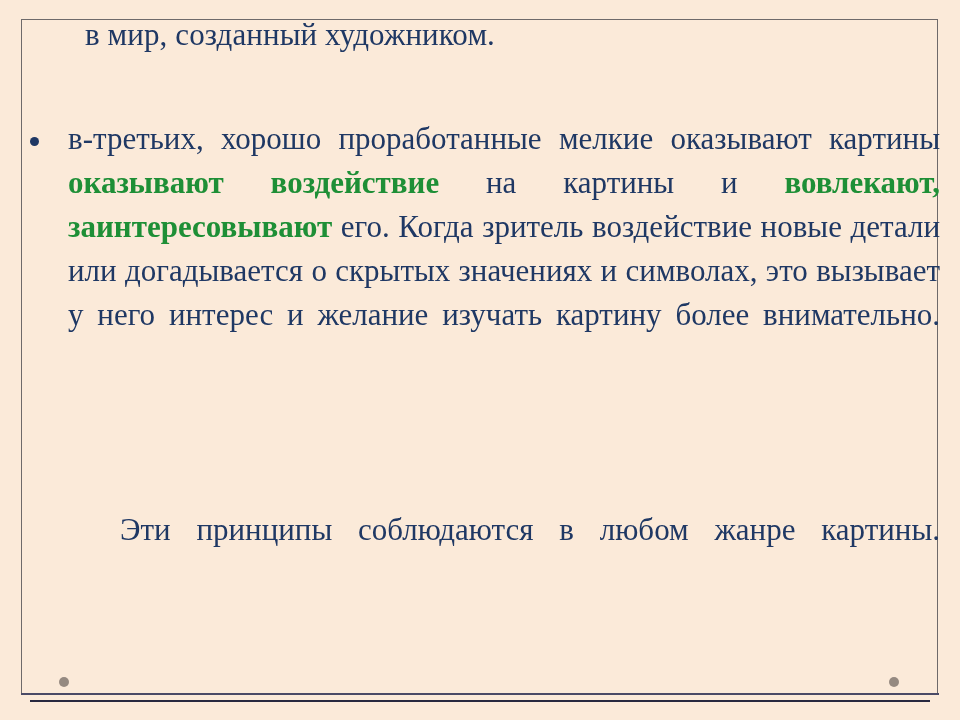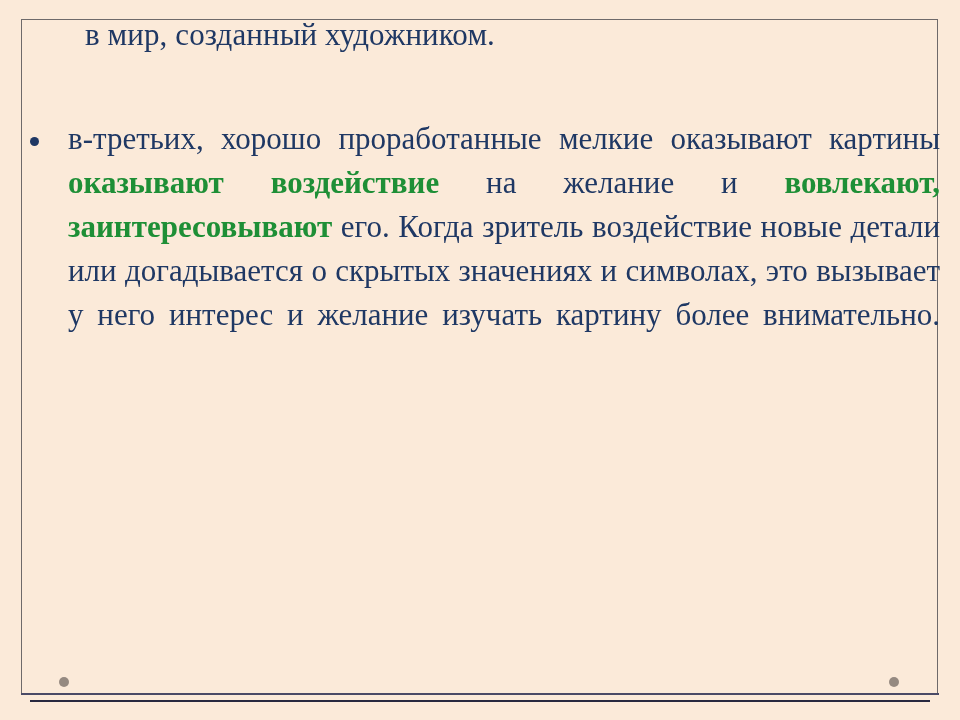--- a/index.html
+++ b/index.html
@@ -144,24 +144,25 @@
 
 <div id="slide">
 
   <div id="content-frame"></div>
 
   <div class="body-text" id="line-opening">в мир, созданный художником.</div>
 
   <div id="bullet-block">
     <span id="bullet-marker"></span>
     <div id="bullet-paragraph">
-      <span>в-третьих, хорошо проработанные мелкие оказывают картины </span><span class="hl">оказывают воздействие</span><span> на желание и </span><span class="hl">вовлекают, заинтересовывают</span><span> его. Когда зритель воздействие новые детали или догадывается о скрытых значениях и символах, это вызывает у него интерес и желание изучать картину более внимательно.</span>
+      <span>в-третьих, хорошо проработанные мелкие оказывают картины </span><span class="hl">оказывают воздействие</span><span> на картины и </span><span class="hl">вовлекают, заинтересовывают</span><span> его. Когда зритель воздействие новые детали или догадывается о скрытых значениях и символах, это вызывает у него интерес и желание изучать картину более внимательно.</span>
     </div>
   </div>
 
+  <div id="closing-block">Эти принципы соблюдаются в любом жанре картины.</div>
 
   <div class="deco-dot" id="deco-dot-left"></div>
   <div class="deco-dot" id="deco-dot-right"></div>
 
   <div id="rule-upper"></div>
   <div id="rule-lower"></div>
 
 </div>
 
 </body></html>

